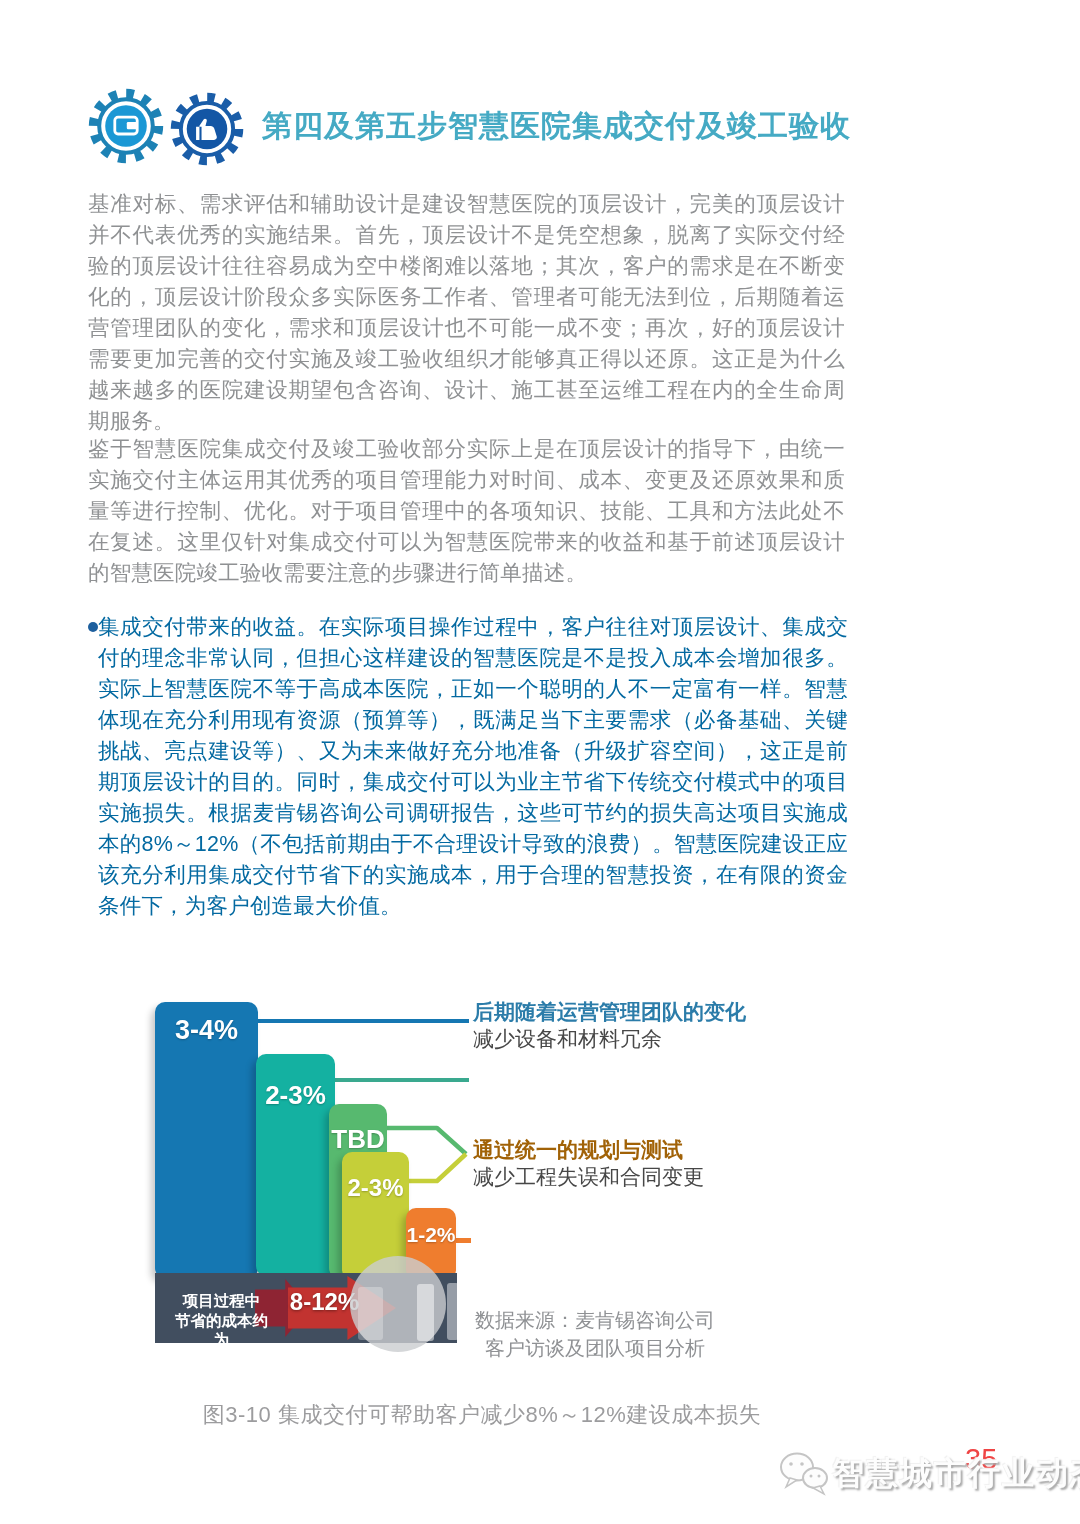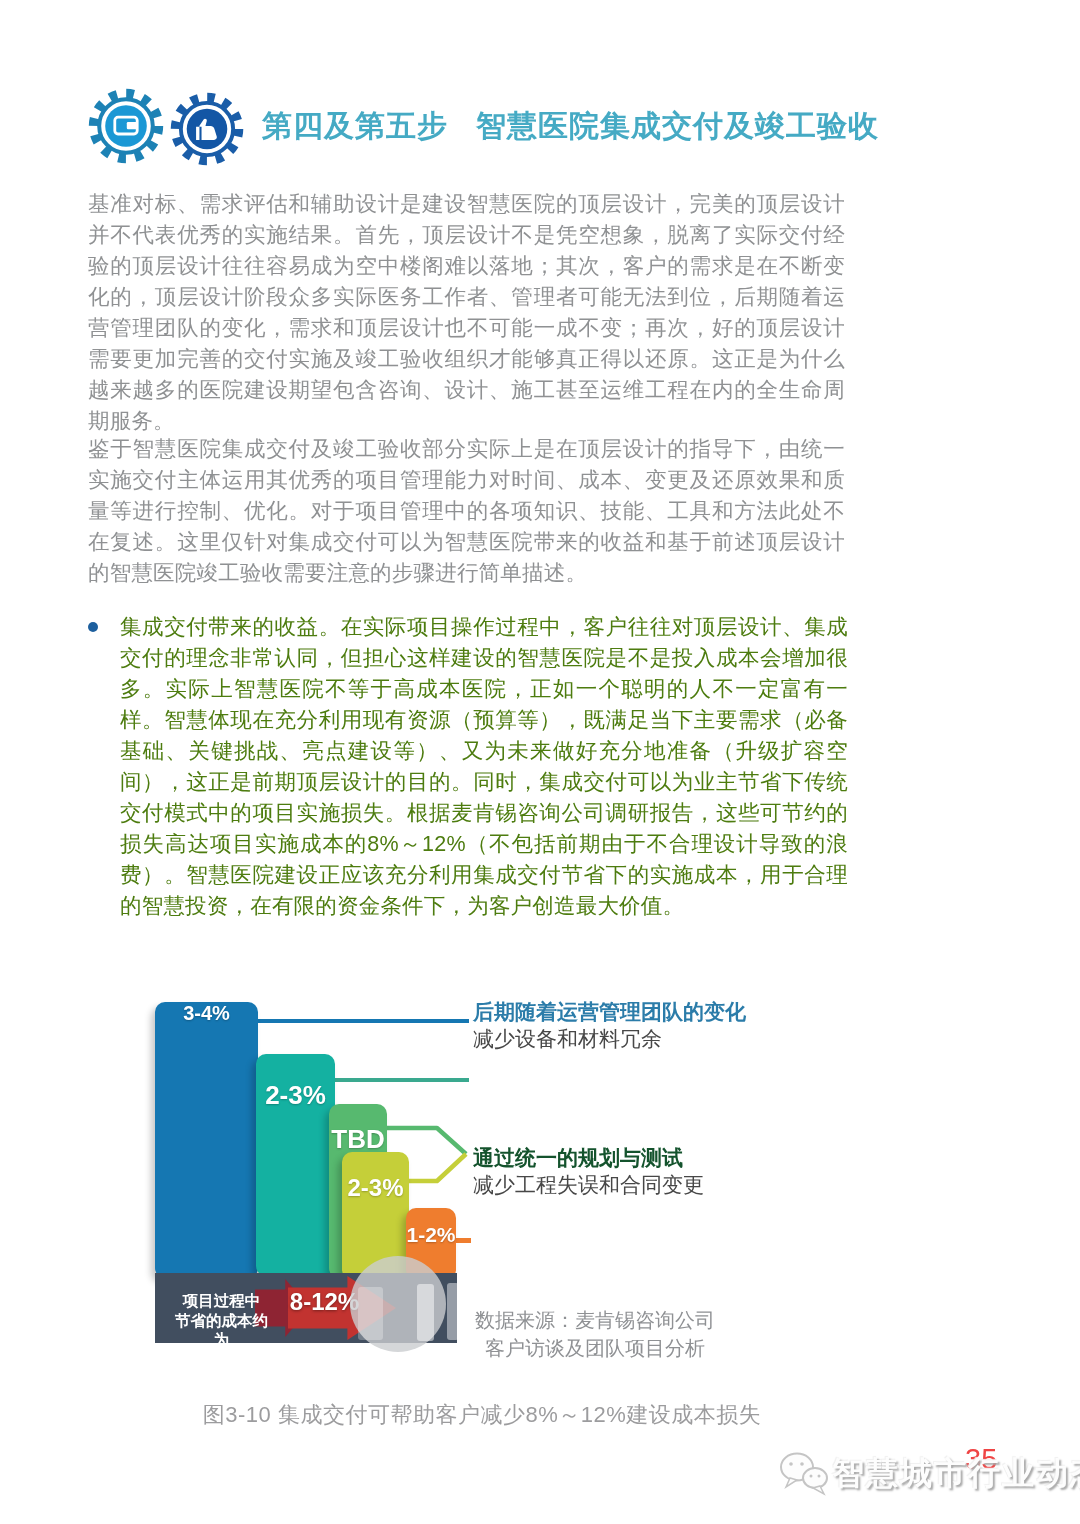--- a/index.html
+++ b/index.html
@@ -7,64 +7,64 @@
   .page {
     position:relative; width:1080px; height:1524px; background:#ffffff;
     font-family:"Liberation Sans","DejaVu Sans",sans-serif; overflow:hidden;
     margin:0 auto;
   }
   
   .gear { position:absolute; }
   .gear-1 { left:86px; top:86px; width:80px; height:80px; }
   .gear-2 { left:168px; top:90px; width:78px; height:78px; }
   .page-title {
-    position:absolute; left:262px; top:106px; display:flex; gap:28px;
+    position:absolute; left:262px; top:106px; display:flex; 
     font-size:30px; font-weight:bold; color:#45aac4; letter-spacing:1px;
     white-space:nowrap;
   }
   
   .body-par {
     position:absolute; left:88px; width:757px; font-size:21.5px; line-height:31px;
     color:#8f9193; text-align:justify; letter-spacing:0.2px;
   }
   .par-1 { top:189px; }
   .par-2 { top:434px; }
   .bullet-par { position:absolute; left:88px; top:612px; width:760px; }
   .bullet-dot {
     position:absolute; left:0; top:10px; width:10px; height:10px;
     border-radius:50%; background:#1d5f9e;
   }
   .bullet-text {
-    margin-left:32px; font-size:21.5px; line-height:31px; color:#4d7c0f;
+    margin-left:10px; font-size:21.5px; line-height:31px; color:#0369a1;
     text-align:justify; letter-spacing:0.2px;
   }
   
   .chart { position:absolute; left:155px; top:1000px; width:790px; height:370px; }
   .bar {
     position:absolute; border-radius:10px; color:#fff; font-weight:bold;
     text-align:center; box-shadow:-4px 5px 7px rgba(0,0,0,0.22);
     text-shadow:0 1px 2px rgba(0,0,0,0.25);
   }
-  .bar-1 { left:0;   top:2px;   width:103px; height:276px; background:#1577b2; z-index:1; font-size:20px; }
+  .bar-1 { left:0;   top:2px;   width:103px; height:276px; background:#1577b2; z-index:1; font-size:27px; padding-top:13px; }
   .bar-2 { left:101px; top:54px;  width:79px;  height:222px; background:#14b1a1; z-index:2; font-size:26px; padding-top:26px; }
   .bar-3 { left:174px; top:104px; width:58px;  height:174px; background:#57b96f; z-index:3; font-size:26px; padding-top:20px; }
   .bar-4 { left:187px; top:152px; width:67px;  height:128px; background:#c5cf39; z-index:4; font-size:24px; padding-top:22px; }
   .bar-5 { left:251px; top:208px; width:50px;  height:72px;  background:#ef7d2e; z-index:5; font-size:21px; padding-top:15px; }
   .chart-base { position:absolute; left:0; top:273px; width:302px; height:70px; background:#414e5f; z-index:6; }
   .connector { position:absolute; z-index:0; }
   .line-1 { left:102px; top:19px;  width:212px; height:4px; background:#1577b2; }
   .line-2 { left:179px; top:78px;  width:135px; height:4px; background:#3aa98f; }
   .line-4 { left:300px; top:238px; width:16px;  height:5px; background:#ef7d2e; }
   .chevron { position:absolute; left:225px; top:118px; z-index:0; }
   .lbl-group { position:absolute; left:318px; line-height:27px; font-size:21px; white-space:nowrap; }
   .lbl-g1 { top:-2px; }  .lbl-g2 { top:62px; }  .lbl-g3 { top:136px; }  .lbl-g4 { top:223px; }
   .lbl-title { font-weight:bold; display:block; }
   .lbl-g1 .lbl-title { color:#2b7ca9; }
   .lbl-g2 .lbl-title { color:#27a895; }
-  .lbl-g3 .lbl-title { color:#14532d;margin-top:8px; }
+  .lbl-g3 .lbl-title { color:#a16207; }
   .lbl-g4 .lbl-title { color:#e8932f; }
   .lbl-detail { color:#474747; display:block; }
   .block-arrow {
     position:absolute; z-index:7;
     clip-path:polygon(0 18%,55% 18%,55% 0,100% 50%,55% 100%,55% 82%,0 82%);
   }
   .arrow-dark { left:100px; top:279px; width:55px;  height:58px; background:#8e2433; }
   .arrow-red  { left:133px; top:276px; width:108px; height:64px; background:#c23330; }
   .total-label {
     position:absolute; left:112px; top:288px; width:115px; z-index:8;

